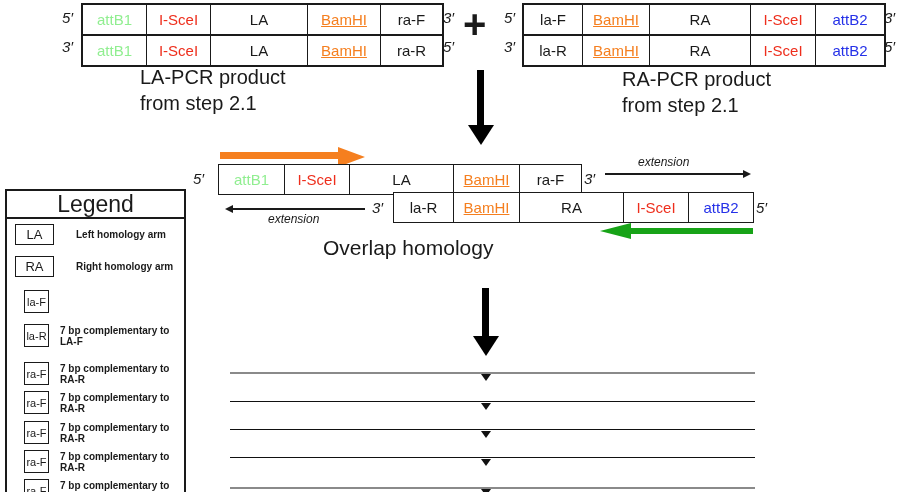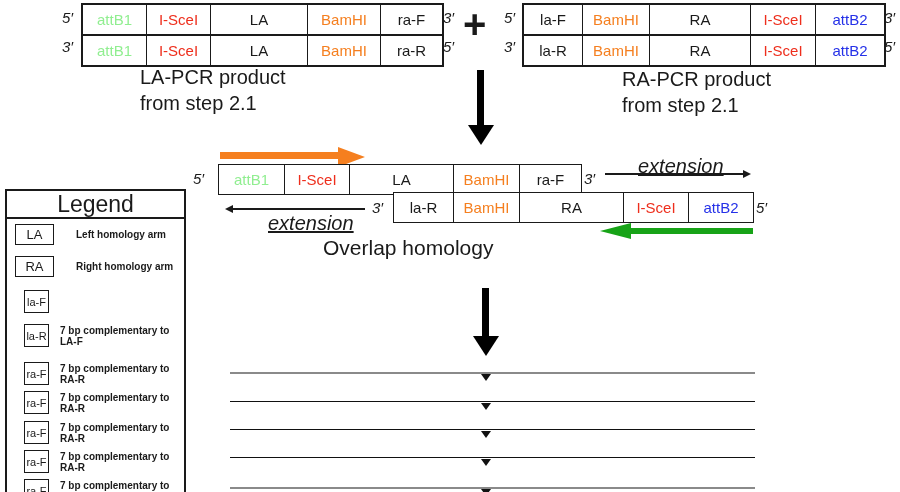--- a/index.html
+++ b/index.html
@@ -12,21 +12,21 @@
   .trow + .trow{border-top:2px solid #1a1a1a;}
   .strand{position:absolute;display:grid;border:1.5px solid #1a1a1a;background:#fff;}
   .cell{display:flex;align-items:center;justify-content:center;font-size:15px;height:29px;
         white-space:nowrap;background:#fff;}
   .cell + .cell{border-left:1.5px solid #1a1a1a;}
   .la-grid{grid-template-columns:63px 64px 97px 73px 62px;}
   .ra-grid{grid-template-columns:58px 67px 101px 65px 69px;}
   .ov-top{grid-template-columns:65px 65px 104px 66px 62px;}
   .ov-bot{grid-template-columns:59px 66px 104px 65px 65px;}
   .c-black{color:#1a1a1a;} .c-green{color:var(--green);} .c-red{color:var(--red);}
-  .c-orange{color:var(--orange);} .c-blue{color:var(--blue);}
+  .c-orange{color:var(--orange);text-decoration:underline;} .c-blue{color:var(--blue);}
 
   .flank{position:absolute;font-size:15px;font-style:italic;white-space:nowrap;}
   .caption{position:absolute;font-size:20px;line-height:26px;white-space:pre;}
   .plus{position:absolute;font-size:40px;font-weight:bold;line-height:40px;}
   .ovcap{position:absolute;font-size:21px;}
 
   
   .varrow .shaft{position:absolute;width:7px;background:#000;}
   .varrow .head{position:absolute;width:0;height:0;border-left:13px solid transparent;
                 border-right:13px solid transparent;border-top:20px solid #000;}
@@ -37,21 +37,21 @@
                 border-bottom:10px solid transparent;}
   .parrow-headL{position:absolute;width:0;height:0;border-top:8px solid transparent;
                 border-bottom:8px solid transparent;}
 
   
   .xline{position:absolute;height:1.5px;background:#1a1a1a;}
   .xheadR{position:absolute;width:0;height:0;border-top:4px solid transparent;
           border-bottom:4px solid transparent;border-left:8px solid #1a1a1a;}
   .xheadL{position:absolute;width:0;height:0;border-top:4px solid transparent;
           border-bottom:4px solid transparent;border-right:8px solid #1a1a1a;}
-  .xlabel{position:absolute;font-size:20px;font-style:italic;text-decoration:underline;}
+  .xlabel{position:absolute;font-size:12px;font-style:italic;}
 
   
   #legend{position:absolute;left:5px;top:189px;width:177px;height:310px;
           border:2px solid #1a1a1a;background:#fff;}
   #legend .lg-title{height:26px;border-bottom:2px solid #1a1a1a;display:flex;
           align-items:center;justify-content:center;font-size:23px;}
   .lg-item{display:flex;align-items:center;}
   .lg-box{display:flex;align-items:center;justify-content:center;border:1.5px solid #1a1a1a;
           background:#fff;flex:none;}
   .lg-item.big .lg-box{width:37px;height:19px;font-size:13px;margin-left:8px;}

